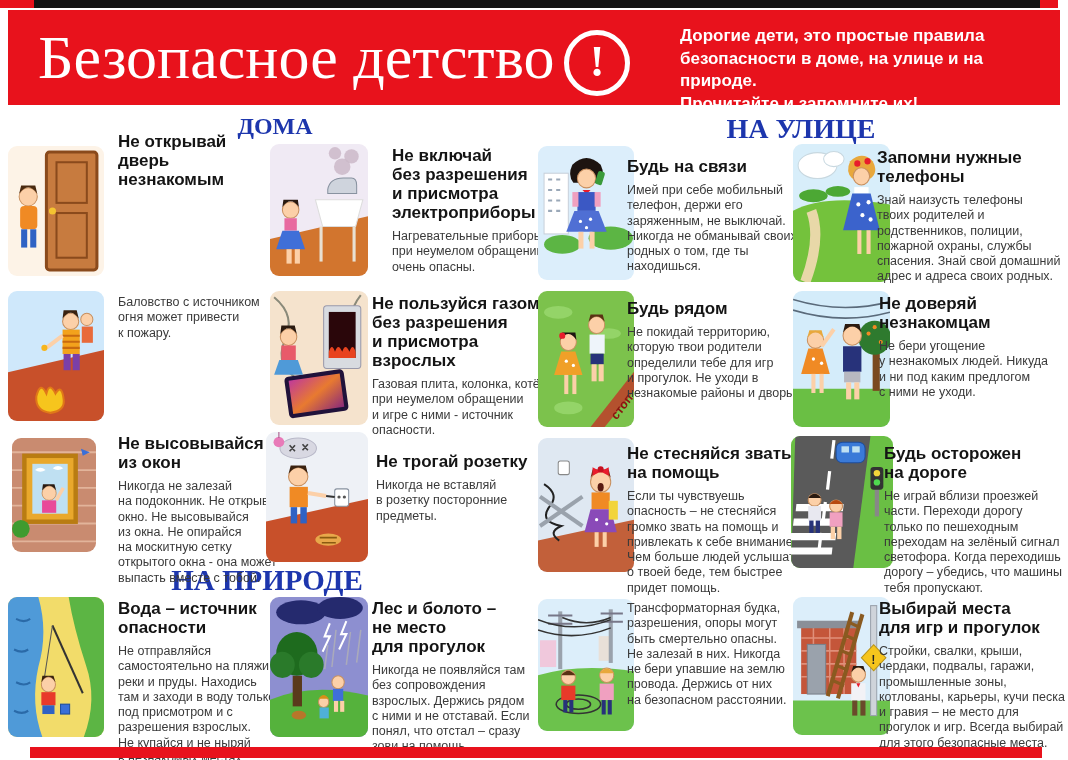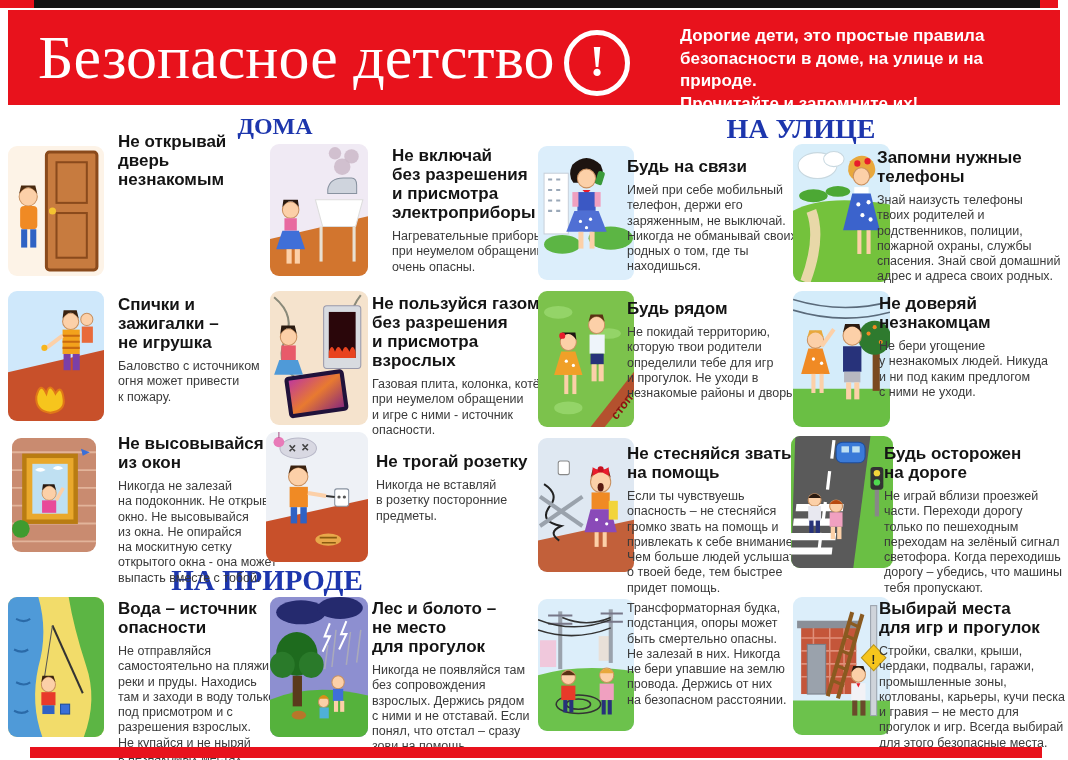--- a/index.html
+++ b/index.html
@@ -108,23 +108,20 @@
           <path d="M54 44 h17 M54 50 h17 M54 56 h17" stroke="#c86a10" stroke-width="2"></path>
           <rect x="55" y="62" width="7" height="16" fill="#7a3fa8"></rect>
           <rect x="64" y="62" width="7" height="16" fill="#7a3fa8"></rect>
           <line x1="54" y1="44" x2="38" y2="56" stroke="#fcd0a8" stroke-width="4"></line>
           <circle cx="36" cy="56" r="3" fill="#f6b51d"></circle>
           <circle cx="78" cy="28" r="6" fill="#fcd0a8" stroke="#c89060"></circle>
           <rect x="73" y="35" width="11" height="16" fill="#e86a3a"></rect>
         </svg>
       </div>
       <div class="txt" style="left: 118px; top: 295px; width: 152px;">
-        <h3>Спички и
-зажигалки –
-не игрушка</h3>
         <p>Баловство с источником
 огня может привести
 к пожару.</p>
       </div>
       <div class="pic" style="left: 270px; top: 291px; width: 98px; height: 134px;">
         <svg viewBox="0 0 95 128" preserveAspectRatio="none">
           <defs>
             <linearGradient id="scr" x1="0" y1="0" x2="1" y2="1">
               <stop offset="0" stop-color="#c03a9a"></stop>
               <stop offset=".5" stop-color="#e87a30"></stop>
@@ -496,21 +493,21 @@
           <rect x="31" y="98" width="4" height="12" fill="#27327a"></rect>
           <circle cx="68" cy="74" r="7" fill="#fcd0a8" stroke="#c89060"></circle>
           <path d="M61 72 q7 -9 14 0 z" fill="#e8a83c"></path>
           <rect x="61" y="82" width="14" height="16" fill="#f0a0c0"></rect>
           <rect x="63" y="98" width="4" height="14" fill="#27327a"></rect>
           <rect x="69" y="98" width="4" height="14" fill="#27327a"></rect>
         </svg>
       </div>
       <div class="txt" style="left: 627px; top: 601px; width: 184px;">
         <p>Трансформаторная будка,
-подстанция, опоры может
+разрешения, опоры могут
 быть смертельно опасны.
 Не залезай в них. Никогда
 не бери упавшие на землю
 провода. Держись от них
 на безопасном расстоянии.</p>
       </div>
       <div class="pic" style="left: 793px; top: 597px; width: 97px; height: 138px;">
         <svg viewBox="0 0 95 128" preserveAspectRatio="none">
           <rect width="95" height="128" fill="#dceefa"></rect>
           <path d="M0 96 h95 v32 h-95 z" fill="#6cc24c"></path>

